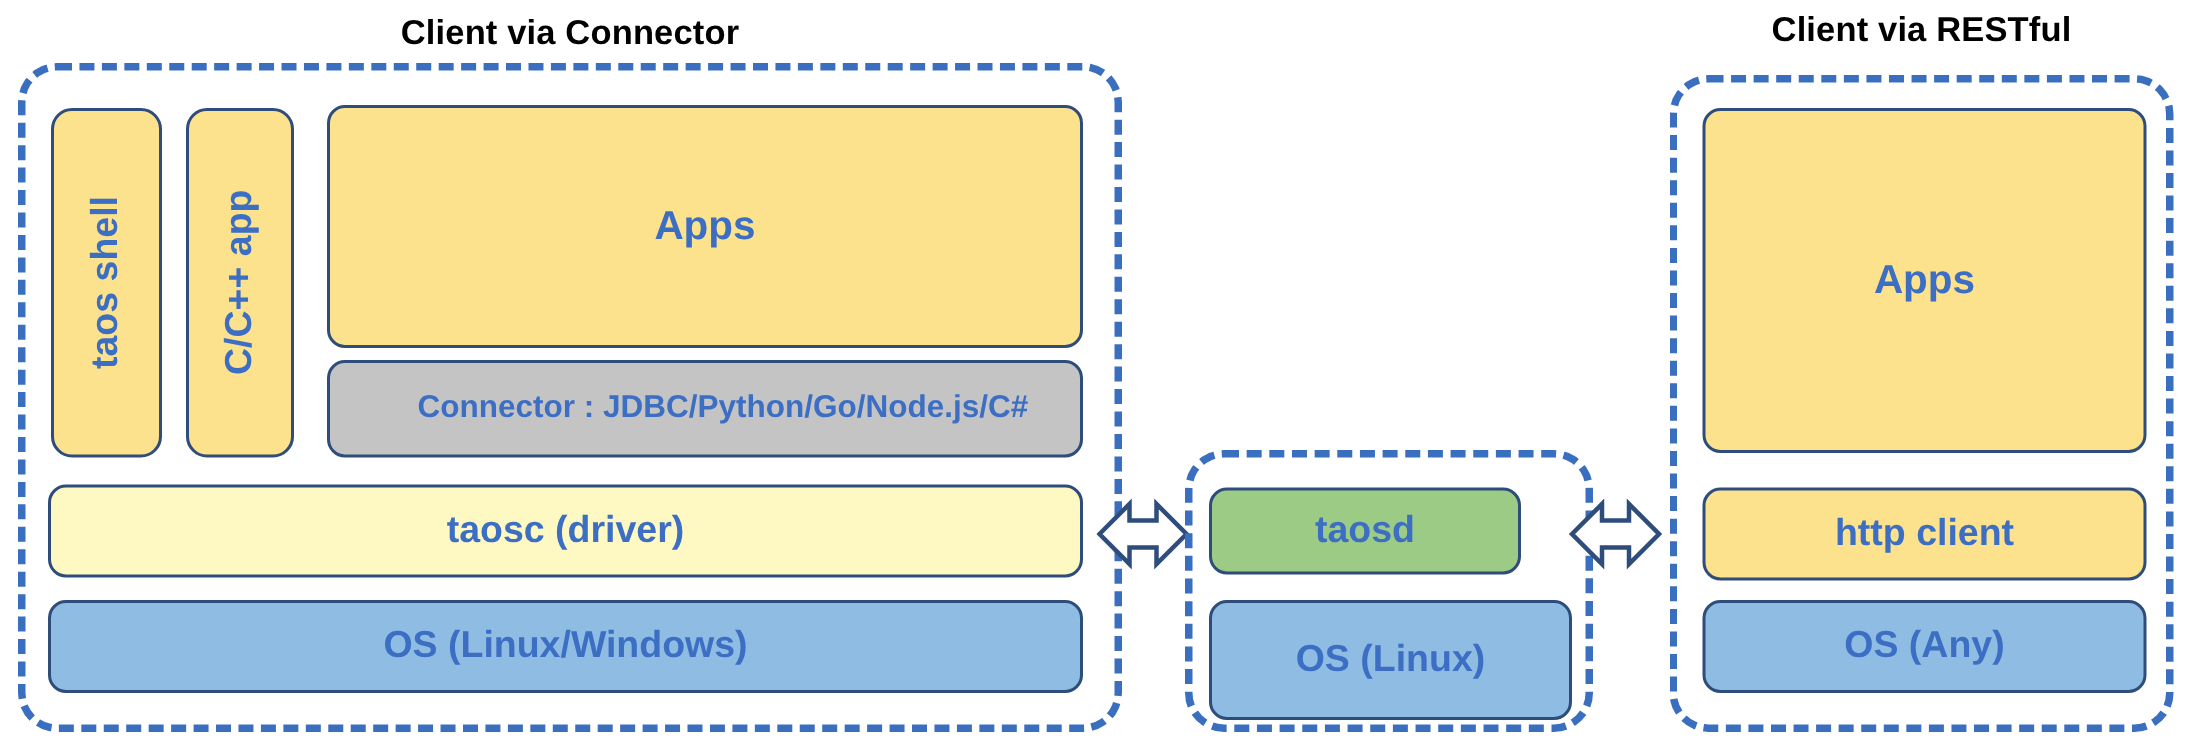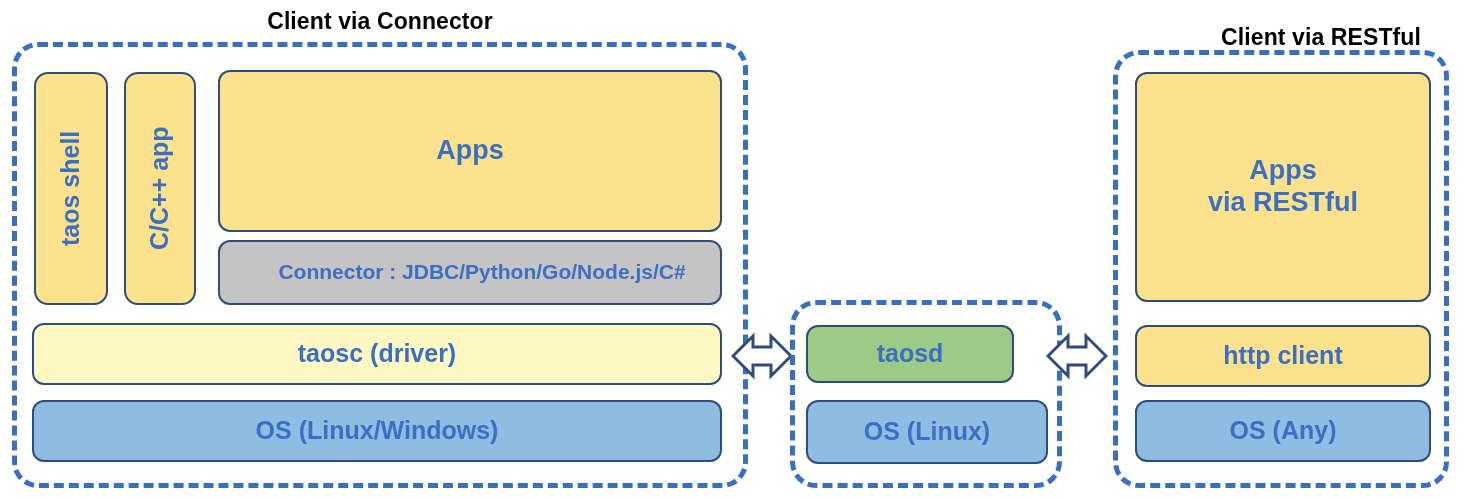--- a/index.html
+++ b/index.html
@@ -90,34 +90,33 @@
     <svg width="62" height="56" viewBox="0 0 62 56">
       <polygon points="2,28 22,8 22,19 40,19 40,8 60,28 40,48 40,37 22,37 22,48" fill="#ffffff" stroke="#2e4d7b" stroke-width="3" stroke-linejoin="miter"></polygon>
     </svg>
   </div>
 
 
   <div class="dashed-panel" style="left:790px; top:300px; width:272px; height:188px;"></div>
 
   <div class="box green" style="left:806px; top:325px; width:208px; height:58px; font-size:25px;">taosd</div>
 
-  <div class="box blue" style="left:806px; top:400px; width:242px; height:64px; font-size:25px;">OS (Linux)</div>
+  <div class="box blue" style="left:806px; top:400px; width:242px; height:80px; font-size:25px;">OS (Linux)</div>
 
   <div class="arrow" style="left:1046px; top:328px;">
     <svg width="62" height="56" viewBox="0 0 62 56">
       <polygon points="2,28 22,8 22,19 40,19 40,8 60,28 40,48 40,37 22,37 22,48" fill="#ffffff" stroke="#2e4d7b" stroke-width="3" stroke-linejoin="miter"></polygon>
     </svg>
   </div>
 
-  <div class="panel-title" style="left:1141px; top:26px; width:280px;text-align:right;">Client via RESTful</div>
+  <div class="panel-title" style="left:1141px; top:8px; width:280px;">Client via RESTful</div>
 
   <div class="dashed-panel" style="left:1113px; top:50px; width:336px; height:438px;"></div>
 
   <div class="box yellow" style="left:1135px; top:72px; width:296px; height:230px; font-size:27px; flex-direction:column;">
     <span>Apps</span>
-    <span>via RESTful</span>
   </div>
 
   <div class="box blue" style="left:1135px; top:400px; width:296px; height:62px; font-size:25px;">OS (Any)</div>
 
   <div class="box yellow" style="left:1135px; top:325px; width:296px; height:62px; font-size:25px;">http client</div>
 
 </div>
 
 </body></html>

